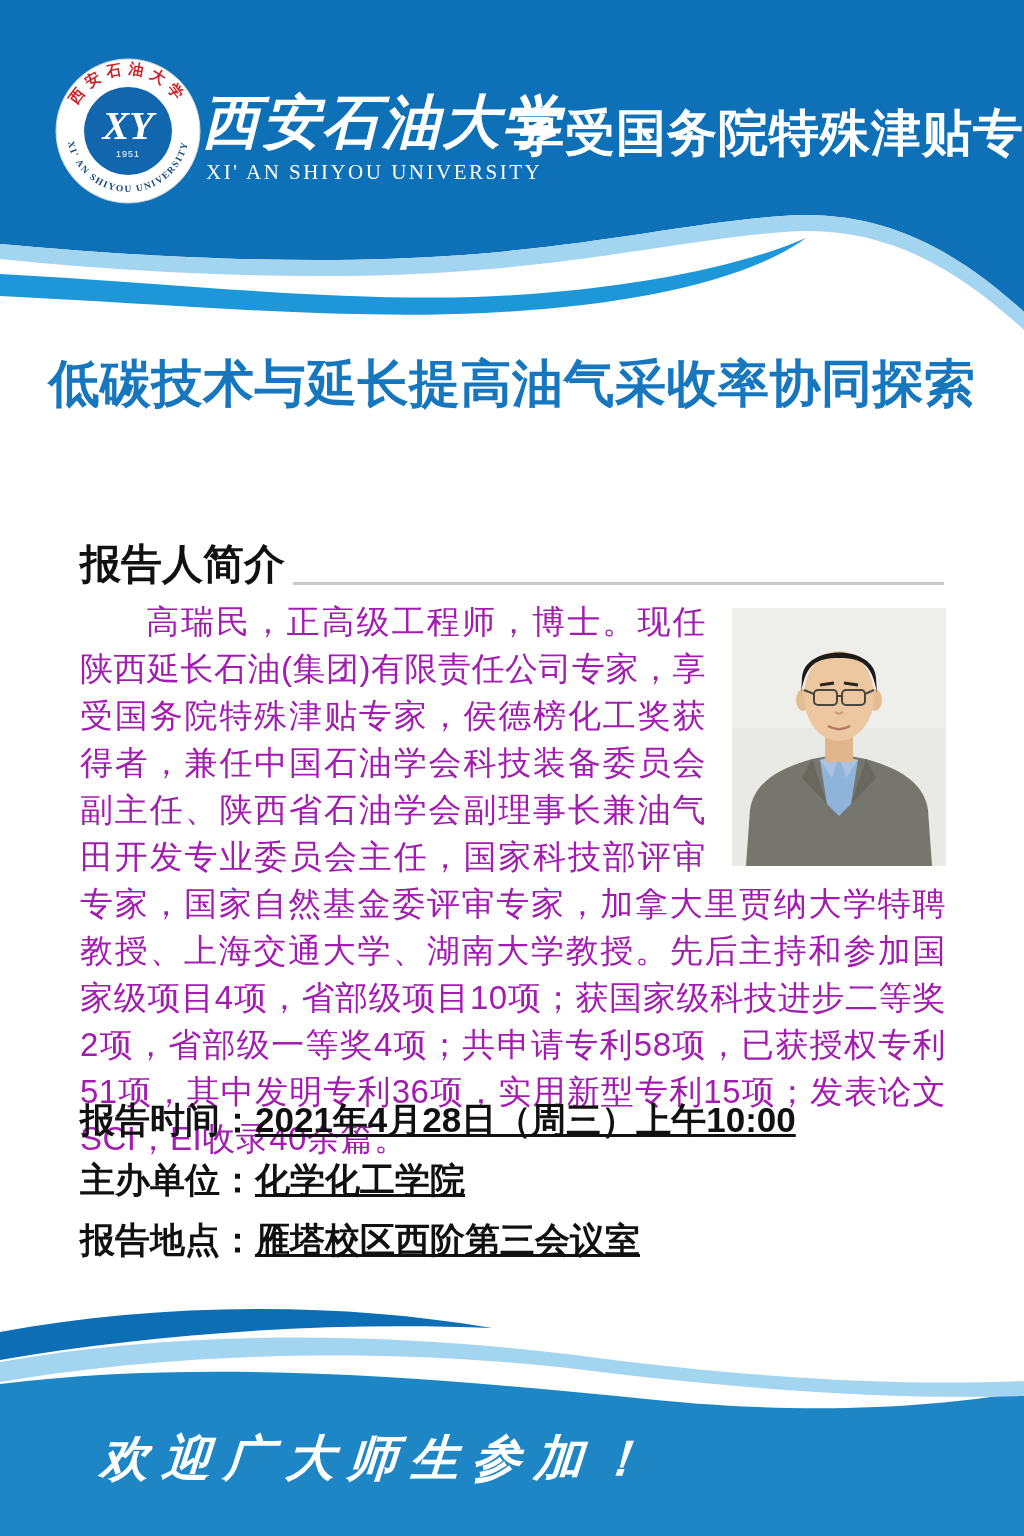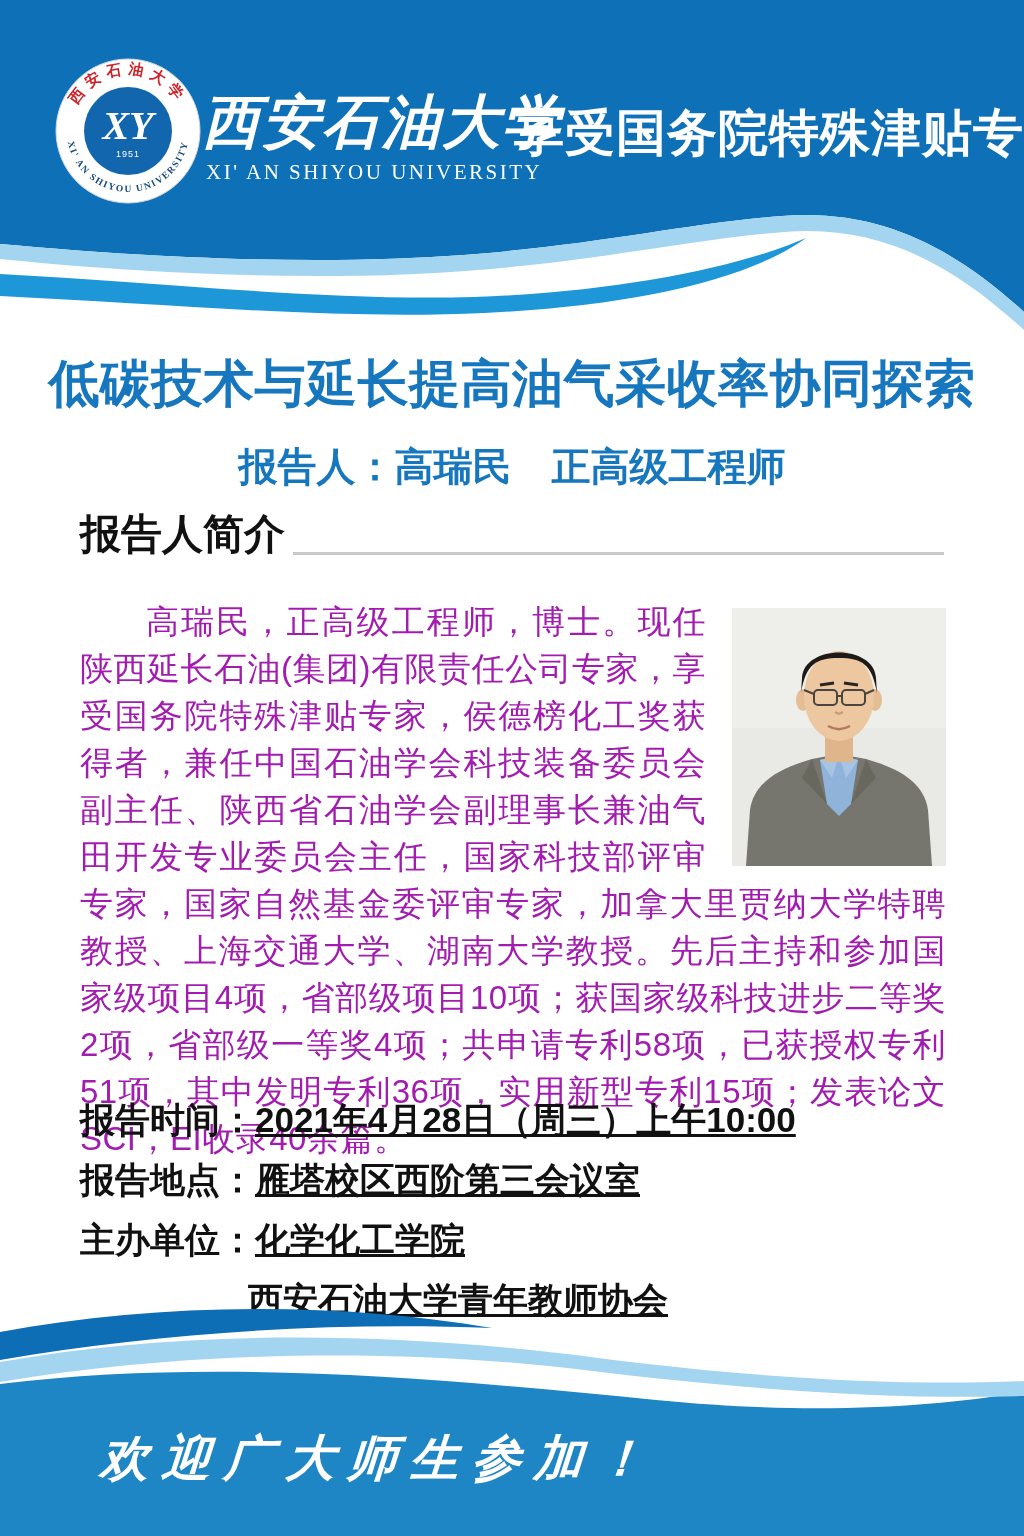--- a/index.html
+++ b/index.html
@@ -20,21 +20,21 @@
                   font-size:50px; letter-spacing:1px; white-space:nowrap; }
 
   
   .talk-title { position:absolute; left:0; top:350px; width:1024px; text-align:center;
                 color:#1777be; font-weight:bold; font-size:51px; letter-spacing:0.5px; }
   .talk-speaker { position:absolute; left:0; top:440px; width:1024px; text-align:center;
                   color:#1777be; font-weight:bold; font-size:39px; }
   .talk-speaker .gap { margin-left:40px; }
 
   
-  .bio-head { position:absolute; left:80px; top:507px; width:864px; display:flex; align-items:flex-end; }
+  .bio-head { position:absolute; left:80px; top:537px; width:864px; display:flex; align-items:flex-end; }
   .bio-head-title { font-size:41px; font-weight:bold; color:#111111; white-space:nowrap; }
   .bio-head-line { flex:1; height:3px; background:#c9c9c9; margin-left:8px; margin-bottom:7px; }
 
   .bio-body { position:absolute; left:80px; top:598px; width:866px; }
   .speaker-photo { float:right; width:214px; height:258px; margin:10px 0 14px 26px; }
   .speaker-photo svg { display:block; width:214px; height:258px; }
   .bio-text { font-size:33px; line-height:47px; color:#a21caf; text-align:justify;
               text-indent:2em; letter-spacing:0.5px; }
 
   
@@ -84,23 +84,20 @@
     </text>
     <text x="73" y="81" text-anchor="middle" class="logo-monogram">XY</text>
     <text x="73" y="99" text-anchor="middle" class="logo-year">1951</text>
   </svg>
 
   <div class="univ-name-cn">西安石油大学</div>
   <div class="univ-name-en">XI' AN SHIYOU UNIVERSITY</div>
   <div class="banner-title">享受国务院特殊津贴专家</div>
 
   <div class="talk-title">低碳技术与延长提高油气采收率协同探索</div>
-  <div class="talk-speaker">
-    <span>报告人：</span><span>高瑞民</span><span class="gap">正高级工程师</span>
-  </div>
 
   <div class="bio-head">
     <span class="bio-head-title">报告人简介</span>
     <span class="bio-head-line"></span>
   </div>
 
   <div class="bio-body">
     <div class="speaker-photo">
 
       <svg viewBox="0 0 214 258">
@@ -128,27 +125,24 @@
       </svg>
     </div>
     <p class="bio-text">高瑞民，正高级工程师，博士。现任陕西延长石油(集团)有限责任公司专家，享受国务院特殊津贴专家，侯德榜化工奖获得者，兼任中国石油学会科技装备委员会副主任、陕西省石油学会副理事长兼油气田开发专业委员会主任，国家科技部评审专家，国家自然基金委评审专家，加拿大里贾纳大学特聘教授、上海交通大学、湖南大学教授。先后主持和参加国家级项目4项，省部级项目10项；获国家级科技进步二等奖2项，省部级一等奖4项；共申请专利58项，已获授权专利51项，其中发明专利36项，实用新型专利15项；发表论文SCI，EI收录40余篇。</p>
   </div>
 
   <div class="details">
     <div class="detail-row">
       <span class="detail-label">报告时间：</span><span>2021年4月28日（周三）上午10:00</span>
     </div>
     <div class="detail-row">
-      <span class="detail-label">报告地点：</span><span>雁塔校区西阶第三会议室</span>
+      <span class="detail-label">主办单位：</span><span>化学化工学院</span>
     </div>
     <div class="detail-row">
-      <span class="detail-label">主办单位：</span><span>化学化工学院</span>
-    </div>
-    <div class="detail-row cont">
-      <span class="detail-label"></span><span>西安石油大学青年教师协会</span>
+      <span class="detail-label">报告地点：</span><span>雁塔校区西阶第三会议室</span>
     </div>
   </div>
 
   <svg class="footer-svg" viewBox="0 0 1024 250" preserveAspectRatio="none">
     <path d="M0 98C210 72 438 92 656 114C818 130 940 120 1024 106L1024 250L0 250Z" fill="#1f86c6"></path>
     <path d="M0 76C190 42 400 46 598 72C762 93 906 100 1024 95L1024 110C898 114 746 104 584 84C404 62 192 64 0 96Z" fill="#a3d5f0"></path>
     <path d="M0 46C150 18 330 14 492 42C332 36 162 46 0 74Z" fill="#0d6db5"></path>
   </svg>
 
   <div class="welcome">欢迎广大师生参加！</div>

